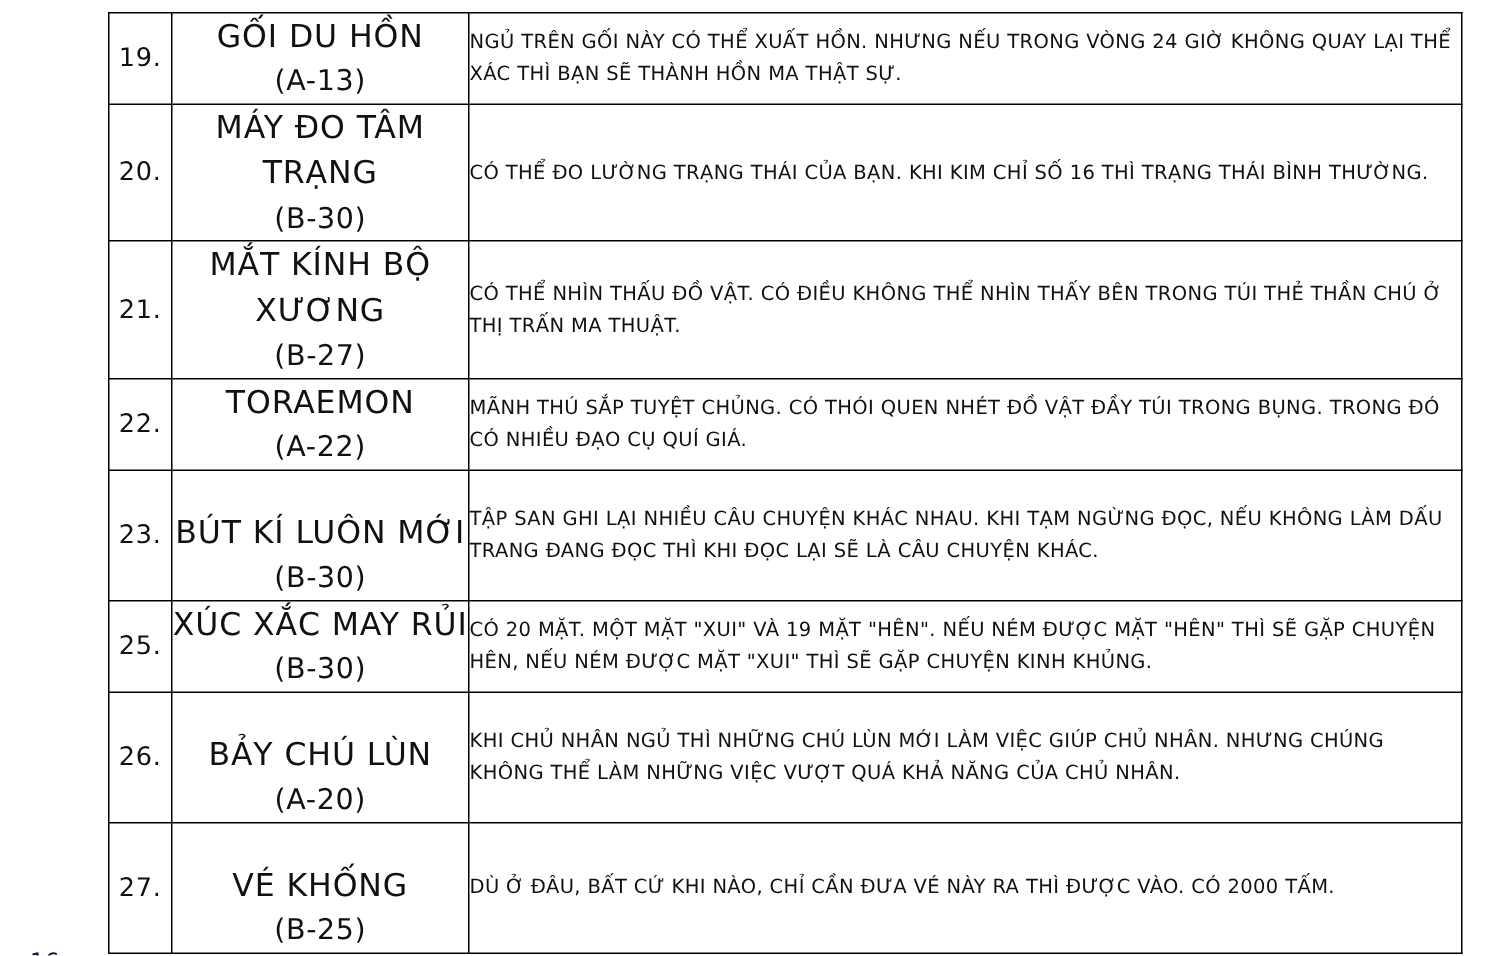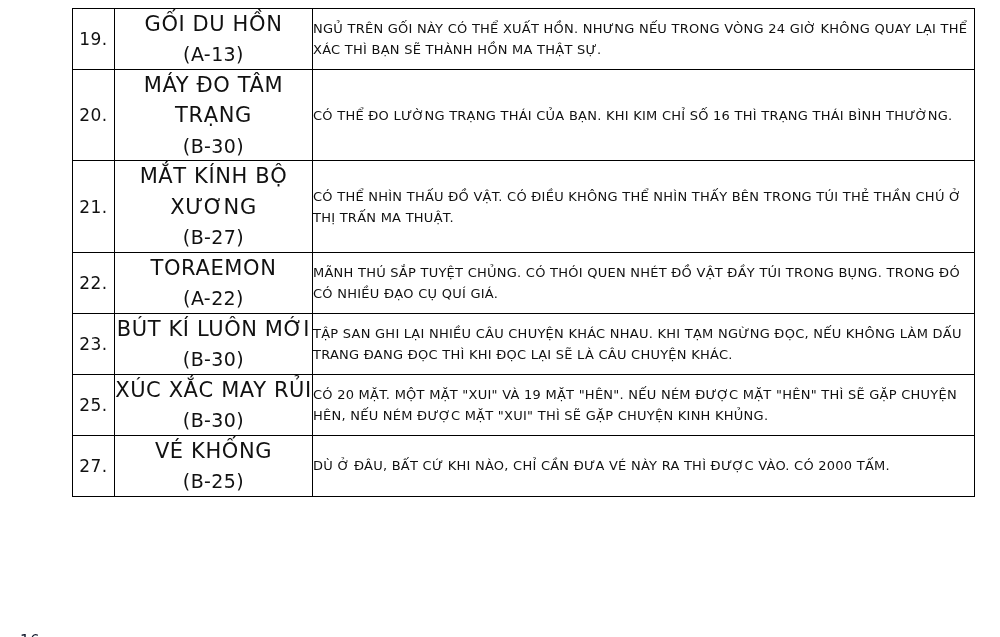--- a/index.html
+++ b/index.html
@@ -89,21 +89,21 @@
 
   .desc-cell {
     padding: 8px 12px 8px 14px;
     font-size: 13px;
     line-height: 1.62;
     letter-spacing: 0.25px;
     text-align: left;
   }
 
   
-  .inline-row .name-cell .title { display: inline-block; }
+  .inline-row .name-cell .title { display: inline-block; margin-top: 26px; }
 
   
   .hand {
     font-family: "DejaVu Sans", sans-serif;
     font-weight: 400;
   }
 </style>
 </head>
 <body>
 
@@ -168,20 +168,28 @@
 
         <tr>
           <td class="num-cell hand">25.</td>
           <td class="name-cell hand">
             <span class="title">XÚC XẮC MAY RỦI</span>
             <span class="code">(B-30)</span>
           </td>
           <td class="desc-cell hand">CÓ 20 MẶT. MỘT MẶT "XUI" VÀ 19 MẶT "HÊN". NẾU NÉM ĐƯỢC MẶT "HÊN" THÌ SẼ GẶP CHUYỆN HÊN, NẾU NÉM ĐƯỢC MẶT "XUI" THÌ SẼ GẶP CHUYỆN KINH KHỦNG.</td>
         </tr>
 
+        <tr class="inline-row">
+          <td class="num-cell hand">26.</td>
+          <td class="name-cell hand">
+            <span class="title">BẢY CHÚ LÙN</span>
+            <span class="code">(A-20)</span>
+          </td>
+          <td class="desc-cell hand">KHI CHỦ NHÂN NGỦ THÌ NHỮNG CHÚ LÙN MỚI LÀM VIỆC GIÚP CHỦ NHÂN. NHƯNG CHÚNG KHÔNG THỂ LÀM NHỮNG VIỆC VƯỢT QUÁ KHẢ NĂNG CỦA CHỦ NHÂN.</td>
+        </tr>
 
         <tr class="inline-row">
           <td class="num-cell hand">27.</td>
           <td class="name-cell hand">
             <span class="title">VÉ KHỐNG</span>
             <span class="code">(B-25)</span>
           </td>
           <td class="desc-cell hand">DÙ Ở ĐÂU, BẤT CỨ KHI NÀO, CHỈ CẦN ĐƯA VÉ NÀY RA THÌ ĐƯỢC VÀO. CÓ 2000 TẤM.</td>
         </tr>
 

